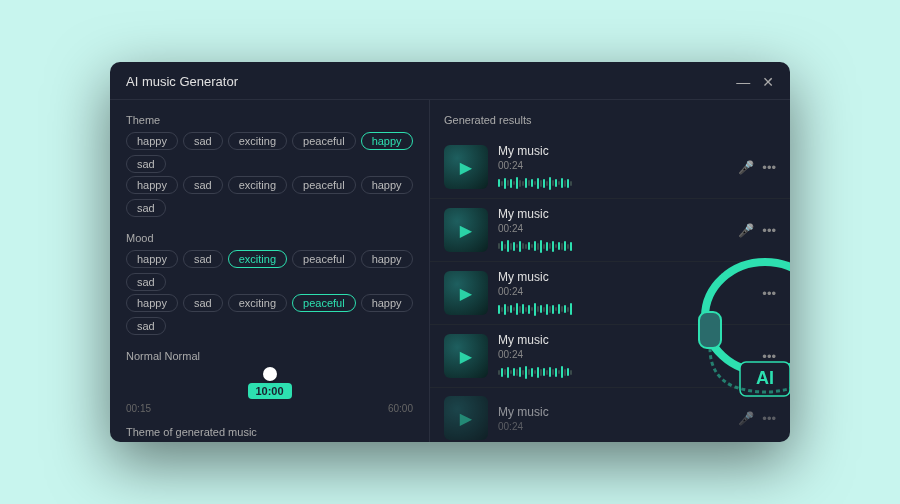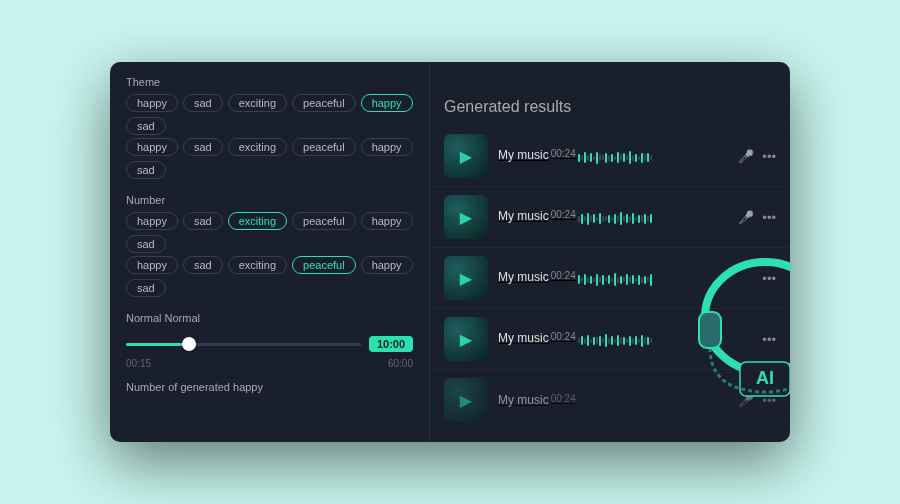--- a/index.html
+++ b/index.html
@@ -86,20 +86,21 @@
     }
     .tag.active-teal {
       border-color: #2de0b0;
       color: #2de0b0;
     }
     .slider-section { display: flex; flex-direction: column; gap: 4px; }
     .slider-row {
       display: flex;
       align-items: center;
       gap: 8px;
+      flex-direction: column;
     }
     .slider-wrap {
       flex: 1;
       position: relative;
       height: 20px;
       display: flex;
       align-items: center;
     }
     .slider-track {
       width: 100%;
@@ -144,23 +145,22 @@
     .right-panel {
       flex: 1;
       display: flex;
       flex-direction: column;
       padding: 14px 0 0 0;
       overflow: hidden;
       position: relative;
     }
     .results-label {
       color: #aaa;
-      font-size: 16px;
+      font-size: 11px;
       padding: 0 14px 10px;
-      margin-top: 22px;
     }
     .results-list {
       flex: 1;
       overflow-y: auto;
     }
     .result-item {
       display: flex;
       align-items: center;
       padding: 8px 14px;
       gap: 10px;
@@ -188,23 +188,22 @@
       justify-content: center;
     }
     .play-icon {
       color: #2de0b0;
       font-size: 16px;
       opacity: 0.9;
     }
     .result-info {
       flex: 1;
       display: flex;
-      flex-direction: row;
+      flex-direction: column;
       gap: 2px;
-      text-decoration: underline;
     }
     .result-name {
       color: #e0e0e0;
       font-size: 12px;
       font-weight: 500;
     }
     .result-time {
       color: #888;
       font-size: 10px;
     }
@@ -241,20 +240,27 @@
       width: 220px;
       height: 220px;
       pointer-events: none;
     }
   </style>
 </head>
 <body>
 
 <div class="dialog">
 
+  <div class="title-bar">
+    <span class="title-text">AI music Generator</span>
+    <div class="title-controls">
+      <button class="title-btn">—</button>
+      <button class="title-btn">✕</button>
+    </div>
+  </div>
 
   <div class="content">
 
     <div class="left-panel">
 
       <div>
         <div class="section-label">Theme</div>
         <div class="tag-row">
           <span class="tag">happy</span>
           <span class="tag">sad</span>
@@ -267,21 +273,21 @@
           <span class="tag">happy</span>
           <span class="tag">sad</span>
           <span class="tag">exciting</span>
           <span class="tag">peaceful</span>
           <span class="tag">happy</span>
           <span class="tag">sad</span>
         </div>
       </div>
 
       <div>
-        <div class="section-label">Number</div>
+        <div class="section-label">Mood</div>
         <div class="tag-row">
           <span class="tag">happy</span>
           <span class="tag">sad</span>
           <span class="tag active-teal">exciting</span>
           <span class="tag">peaceful</span>
           <span class="tag">happy</span>
           <span class="tag">sad</span>
         </div>
         <div class="tag-row">
           <span class="tag">happy</span>
@@ -304,21 +310,21 @@
           </div>
           <div class="slider-val-box">10:00</div>
         </div>
         <div class="slider-range">
           <span>00:15</span>
           <span>60:00</span>
         </div>
       </div>
 
       <div class="slider-section">
-        <div class="section-label">Number of generated happy</div>
+        <div class="section-label">Theme of generated music</div>
         <div class="slider-row">
           <div class="slider-wrap">
             
           </div>
 
         </div>
 
       </div>
 
     </div>

